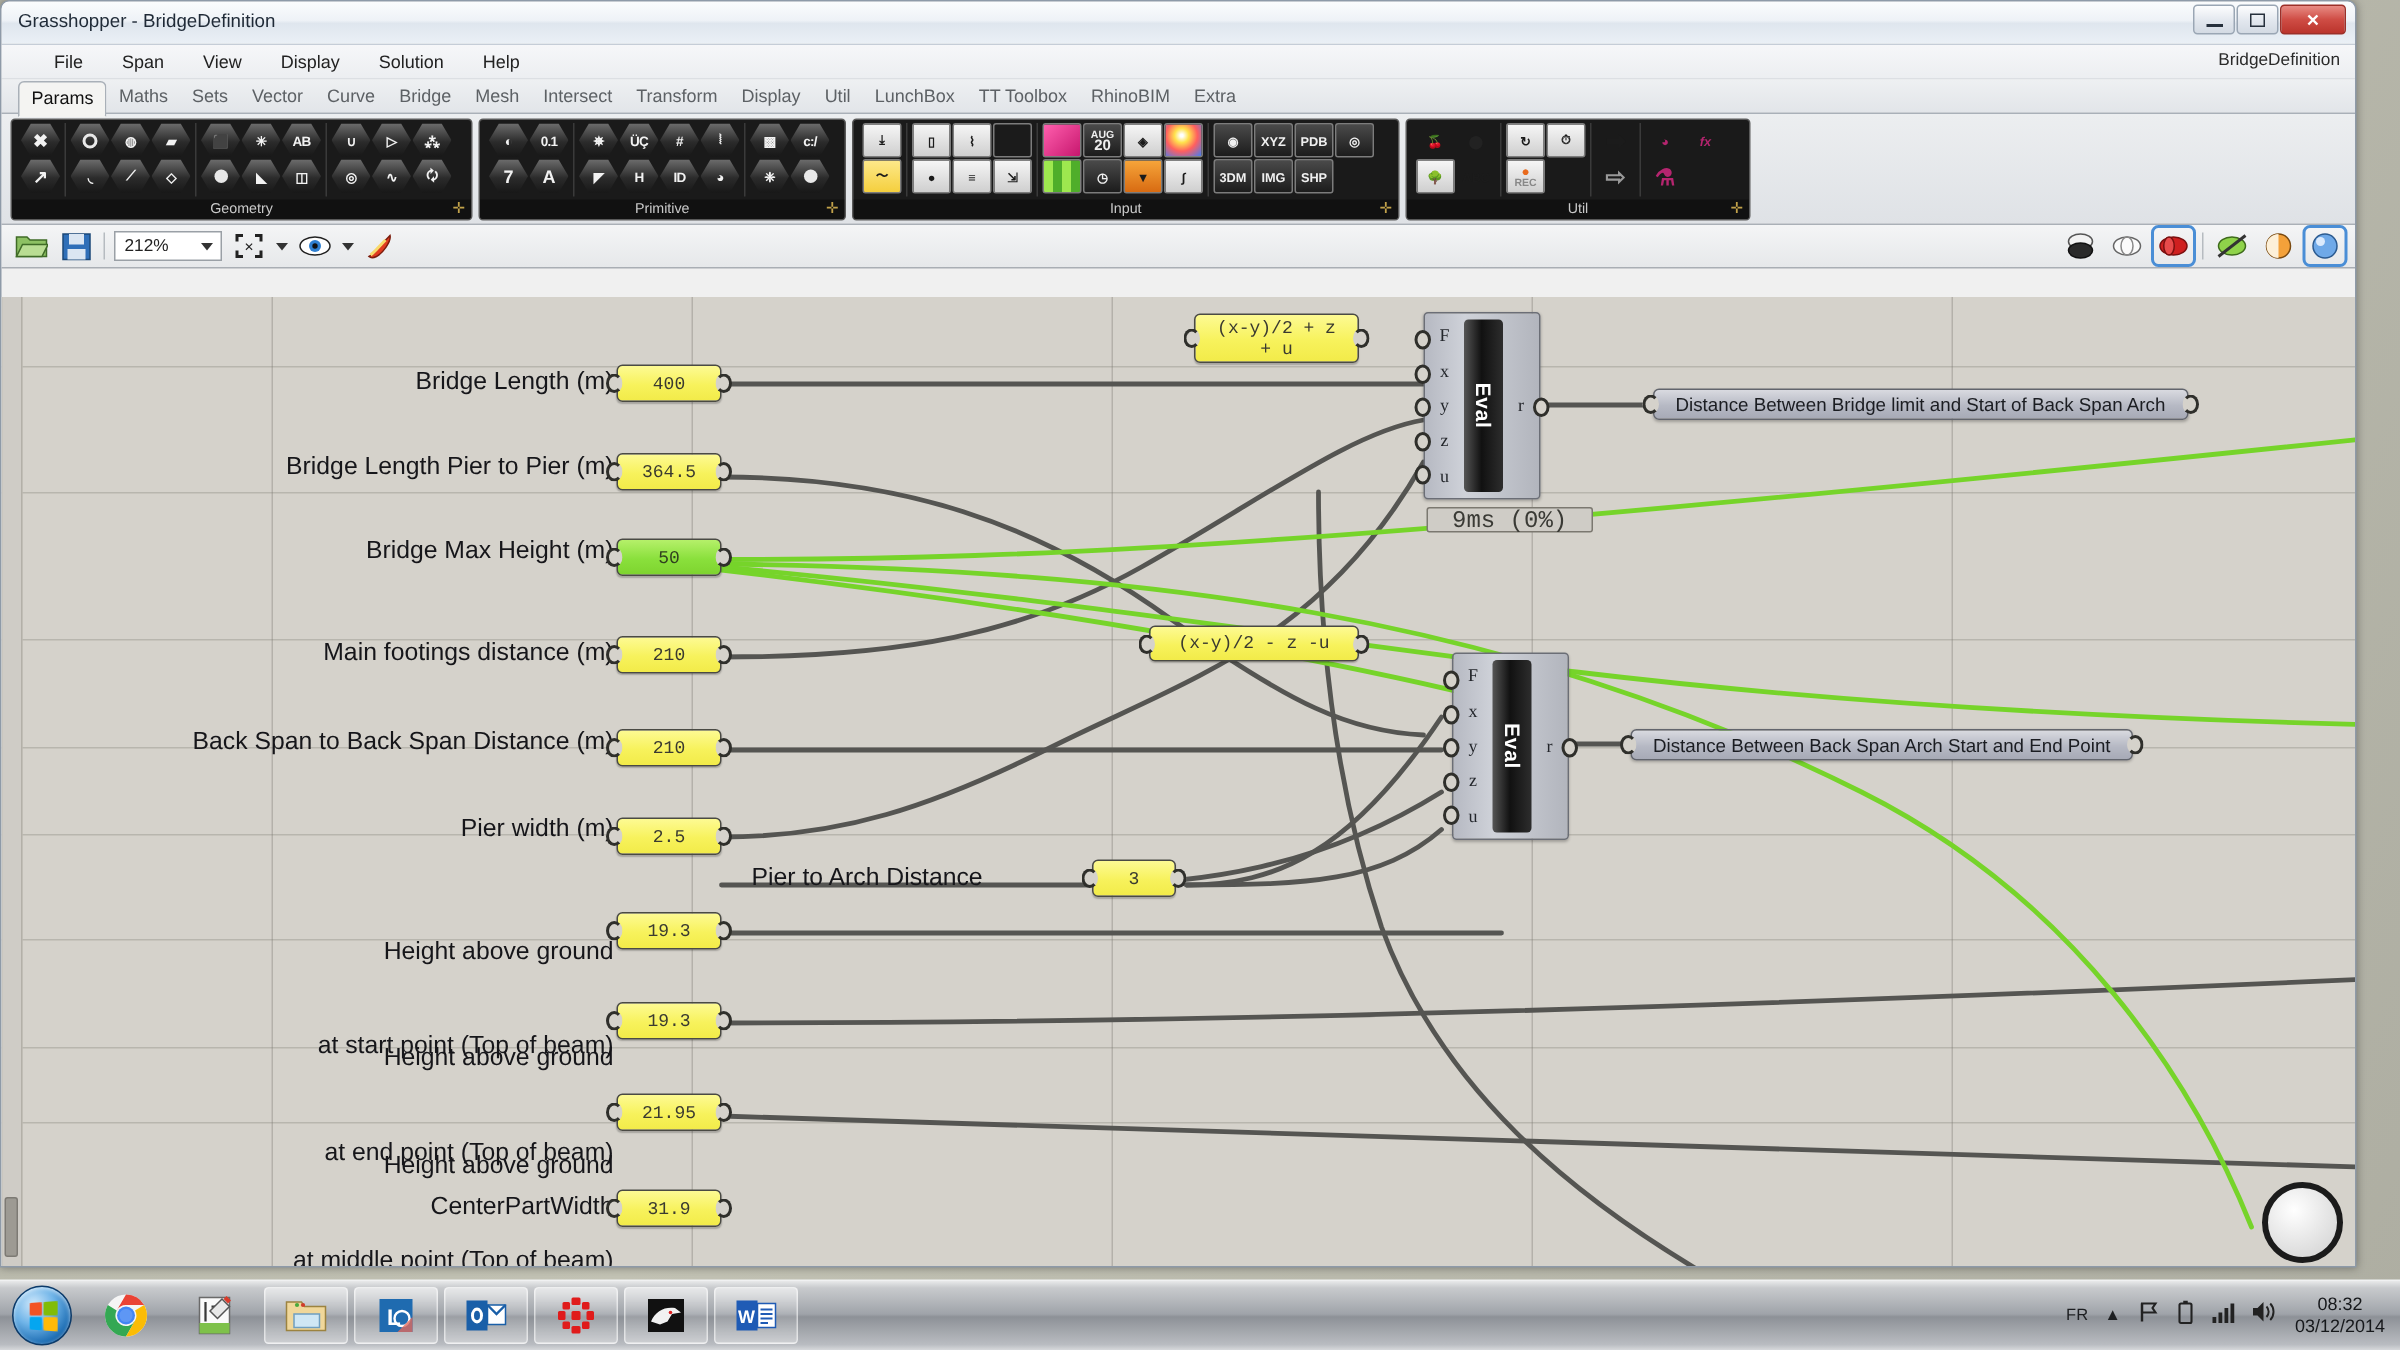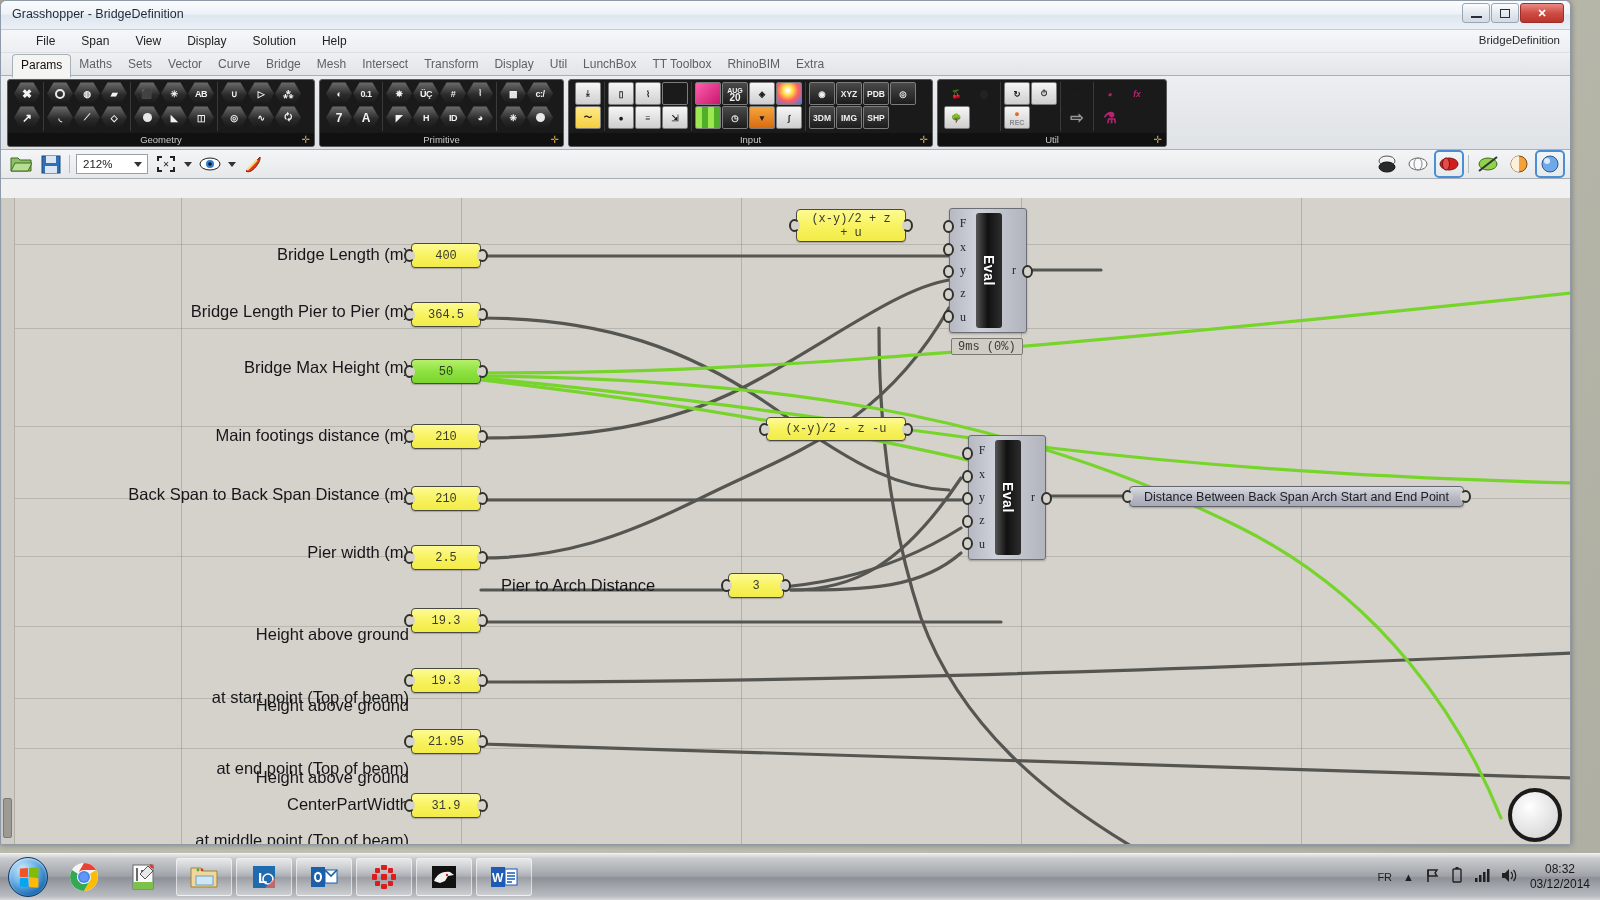--- a/index.html
+++ b/index.html
@@ -220,23 +220,23 @@
   }
   .eval .outputs {
     flex: 1; display: flex; align-items: center; justify-content: center;
   }
   .eval .outputs span { font-size: 12px; color: #23262b; font-family: "Liberation Serif", serif; }
   .eval .eport {
     position: absolute; width: 11px; height: 13px;
     border: 2px solid #2f2f2b; border-radius: 50%; background: #d5d2cb;
   }
   .timer {
-    position: absolute; height: 17px; padding: 0 6px;
+    position: absolute; height: 17px; padding: 0 16px;
     background: #cfccc6; border: 1px solid #7b7870; border-radius: 2px;
-    font-family: "Liberation Mono", monospace; font-size: 12px; color: #3a3a35;
+    font-family: "Liberation Mono", monospace; font-size: 16px; color: #3a3a35;
     display: flex; align-items: center;
   }
 
   
   .gpanel {
     position: absolute; height: 21px; padding: 0 14px;
     background: linear-gradient(to bottom,#d9dae0,#b6b9c4 55%,#a7aab6);
     border: 1px solid #62656d; border-radius: 4px;
     display: flex; align-items: center; justify-content: center;
     font-size: 12.5px; color: #1b1d22; white-space: nowrap;
@@ -875,21 +875,26 @@
           <span>r</span>
         </div>
         <span class="eport" style="left:-7px; top:11px"></span>
         <span class="eport" style="left:-7px; top:34px"></span>
         <span class="eport" style="left:-7px; top:56px"></span>
         <span class="eport" style="left:-7px; top:79px"></span>
         <span class="eport" style="left:-7px; top:101px"></span>
         <span class="eport" style="right:-7px; top:56px"></span>
       </div>
 
-      <div class="gpanel" style="left:1128px; top:288px;">
+      <div class="gpanel" style="left:1101px; top:61px;">
+        <span>Distance Between Bridge limit and Start of Back Span Arch</span>
+        <span class="port l"></span>
+        <span class="port r"></span>
+      </div>
+      <div class="gpanel" style="left:1086px; top:288px;">
         <span>Distance Between Back Span Arch Start and End Point</span>
         <span class="port l"></span>
         <span class="port r"></span>
       </div>
 
       <div class="compass"></div>
     </div>
   </div>
 
   <div class="taskbar">

